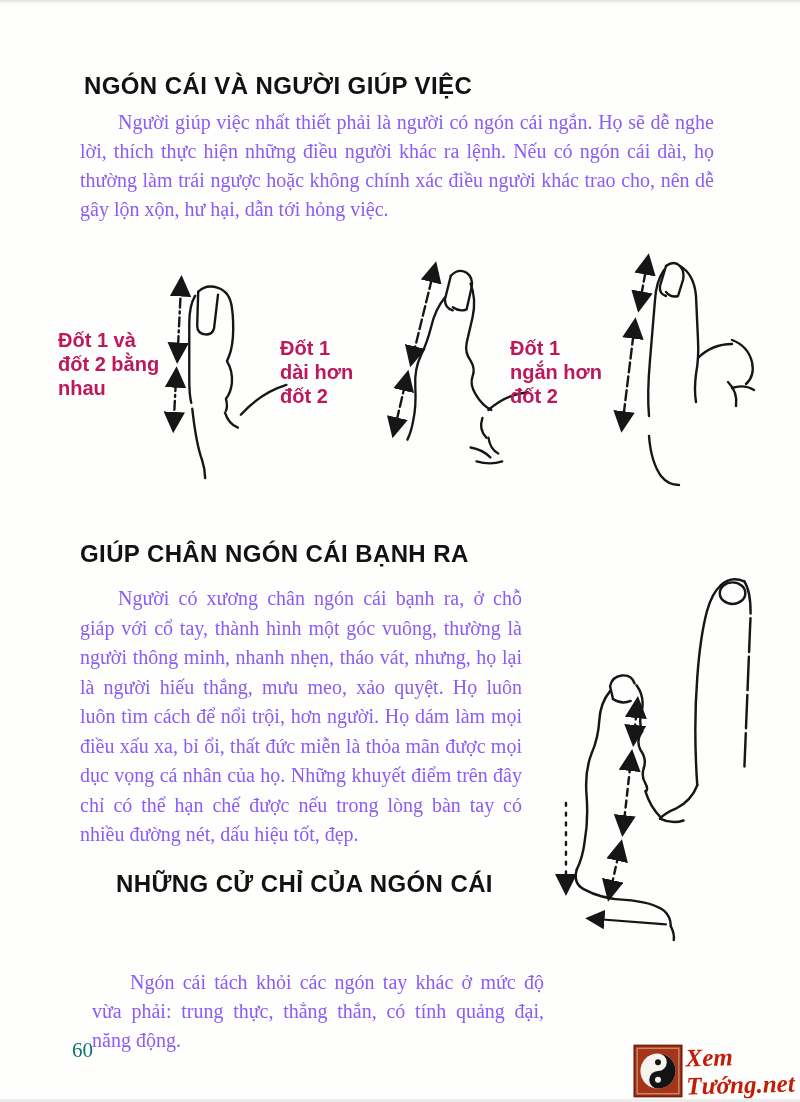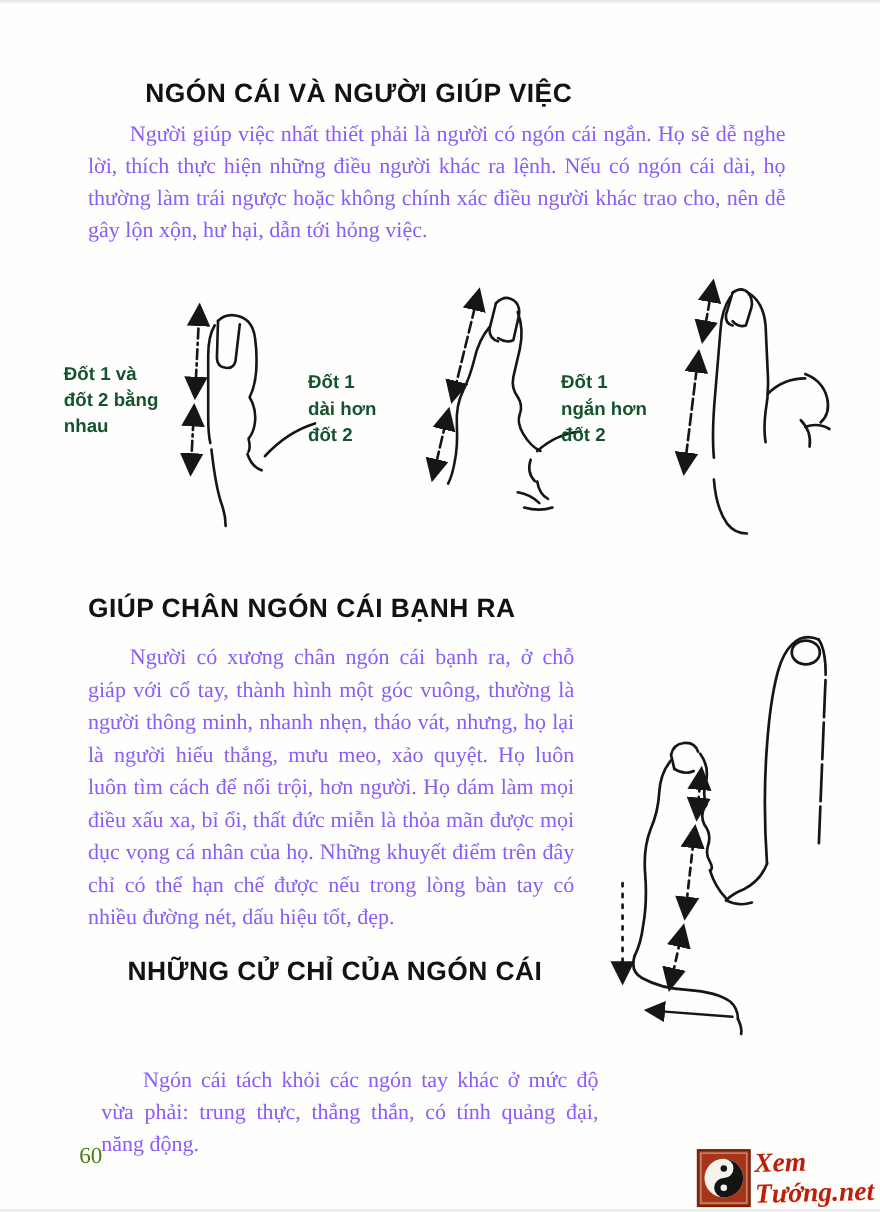--- a/index.html
+++ b/index.html
@@ -31,51 +31,51 @@
     text-align:justify;
     text-indent:38px;
     color:#8b5cf6;
     margin:0;
   }
   .fig-row{position:absolute;left:40px;top:250px;width:730px;height:258px;}
   .fig-label{
     position:absolute;
     font-family:"Liberation Sans","DejaVu Sans",sans-serif;
     font-weight:700;
-    font-size:17px;
+    font-size:20px;
     line-height:24px;
     white-space:pre-line;
-    color:#14532d;
+    color:#be185d;
   }
   .fig{position:absolute;}
   .fig4{position:absolute;left:550px;top:552px;}
 
   .page-number{
     position:absolute;left:72px;top:1038px;
-    font-size:21px;color:#4d7c0f;
+    font-size:21px;color:#0f766e;
   }
   .watermark{
     position:absolute;left:633px;top:1043px;
     display:flex;align-items:center;gap:3px;
   }
   .watermark-text{
     font-family:"Liberation Serif","DejaVu Serif",serif;
     font-style:italic;font-weight:700;
     font-size:25px;
     transform:rotate(-1.5deg);
   }
   svg{display:block;overflow:visible;}
 </style>
 </head>
 <body>
 
 <div class="page">
   <div class="scan-edge-top"></div>
 
-  <div class="heading" style="left:84px;top:72px;margin-left:48px;">NGÓN CÁI VÀ NGƯỜI GIÚP VIỆC</div>
+  <div class="heading" style="left:84px;top:72px;">NGÓN CÁI VÀ NGƯỜI GIÚP VIỆC</div>
   <p class="body-text" style="left:80px;top:108px;width:634px;">Người giúp việc nhất thiết phải là người có ngón cái ngắn. Họ sẽ dễ nghe lời, thích thực hiện những điều người khác ra lệnh. Nếu có ngón cái dài, họ thường làm trái ngược hoặc không chính xác điều người khác trao cho, nên dễ gây lộn xộn, hư hại, dẫn tới hỏng việc.</p>
 
   <div class="fig-row">
 
     <div class="fig-label" style="left:18px;top:78px;">Đốt 1 và
 đốt 2 bằng
 nhau</div>
 
     <svg class="fig" style="left:100px;top:14px;" width="160" height="228" viewBox="0 0 150 230">
       <defs>

